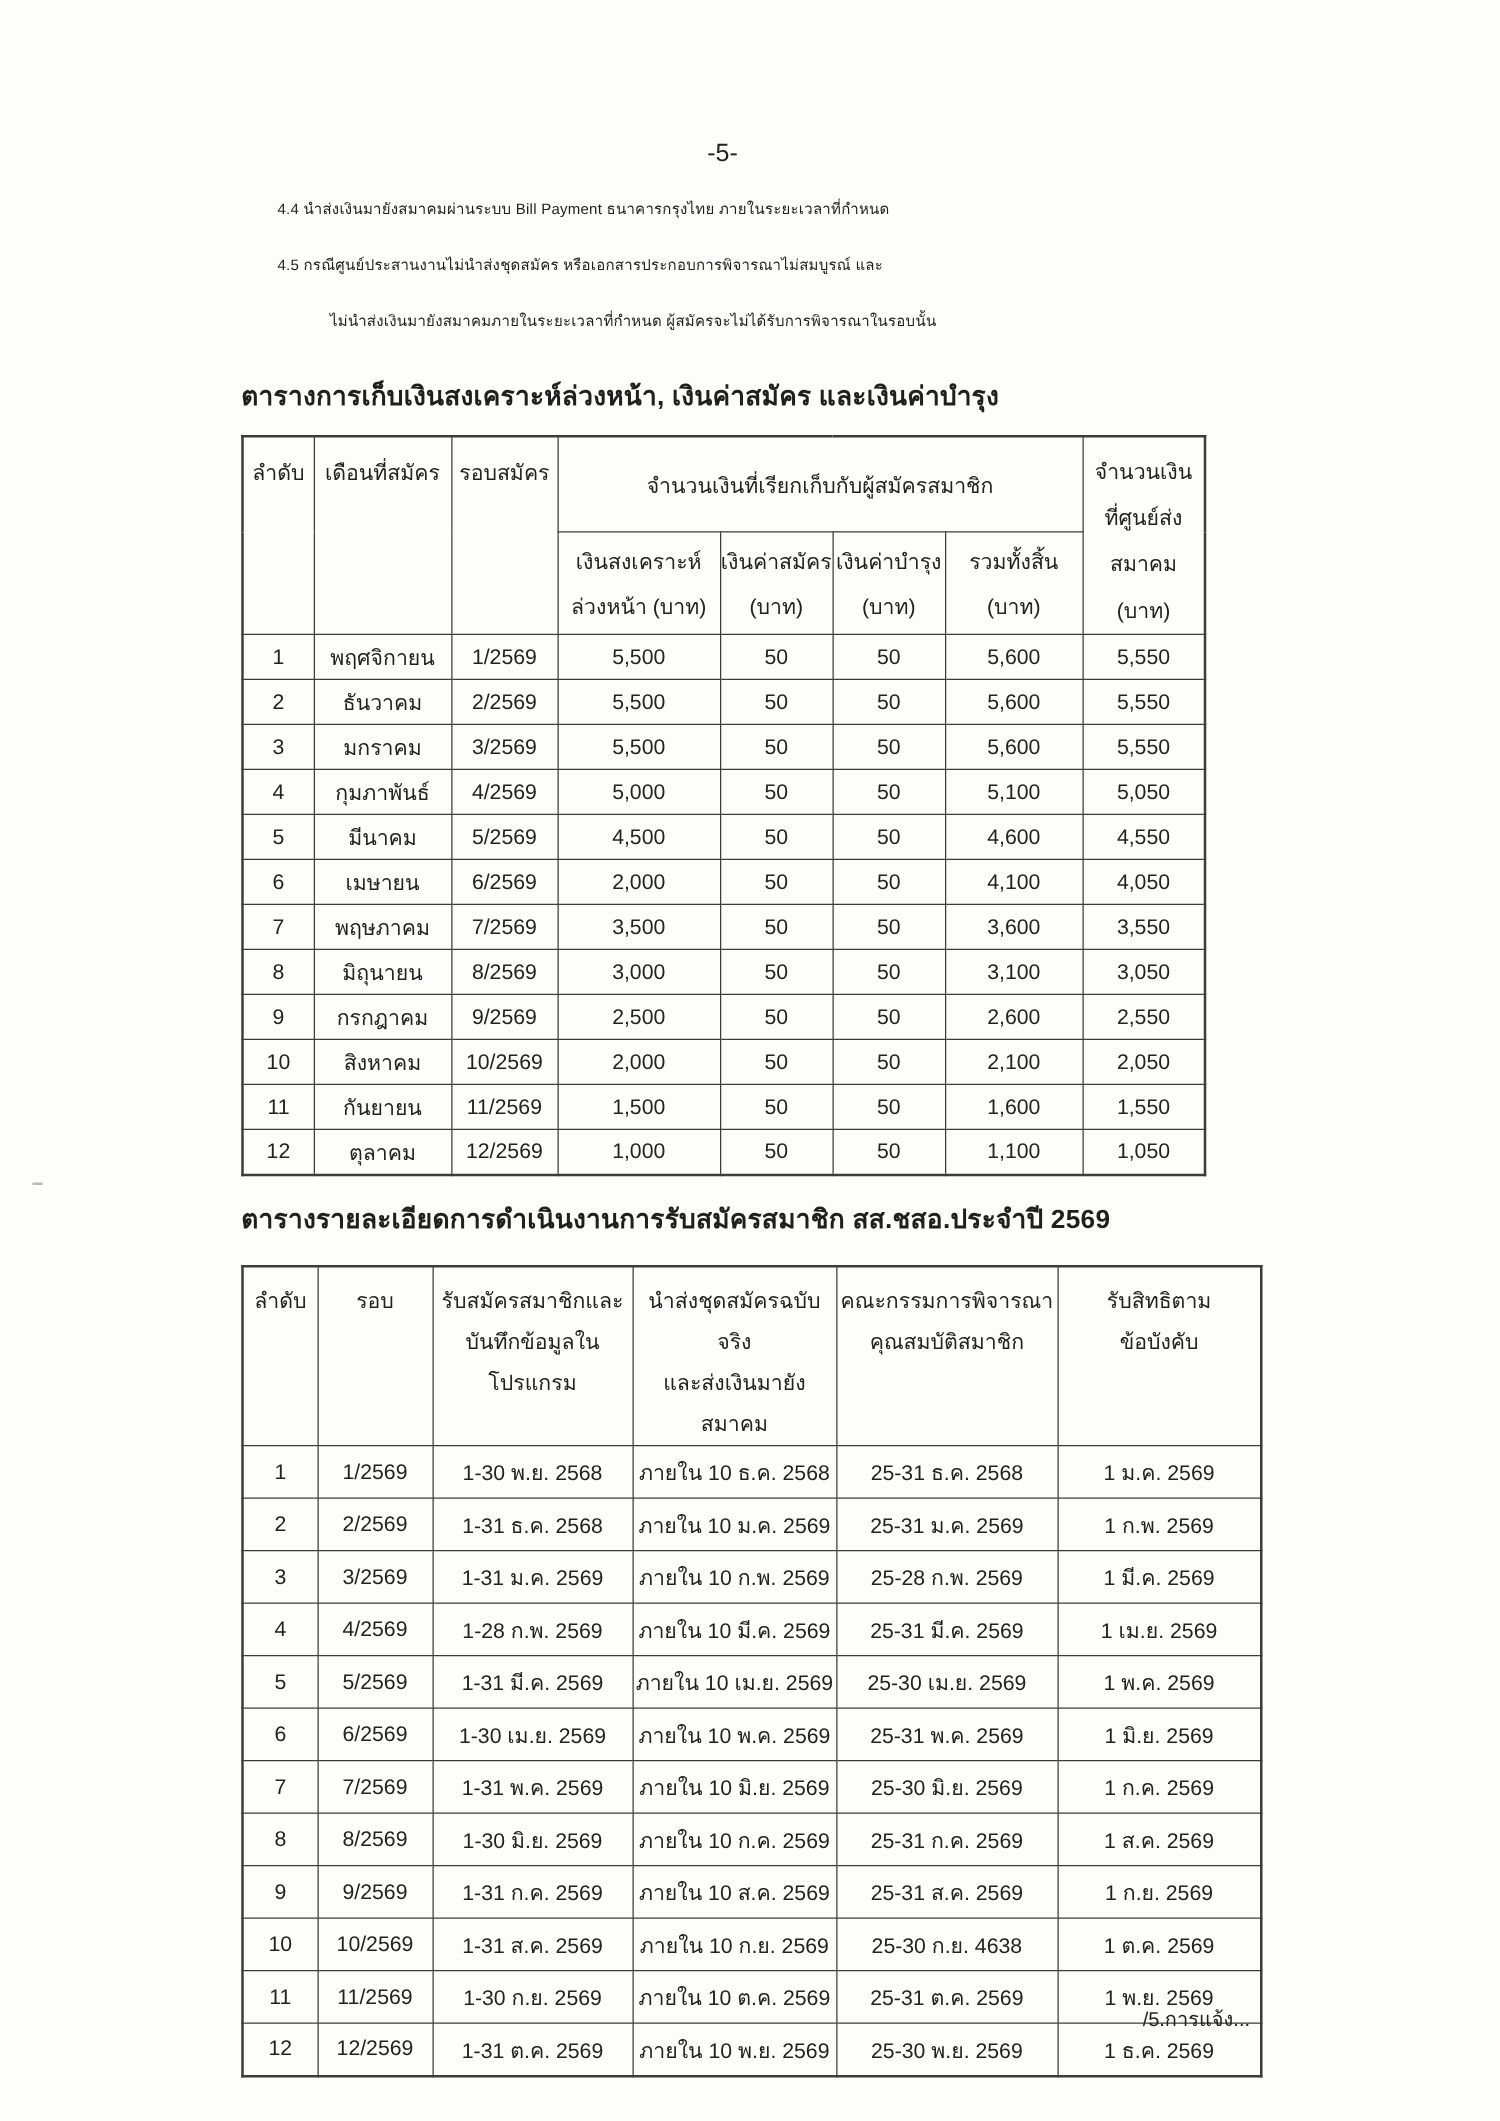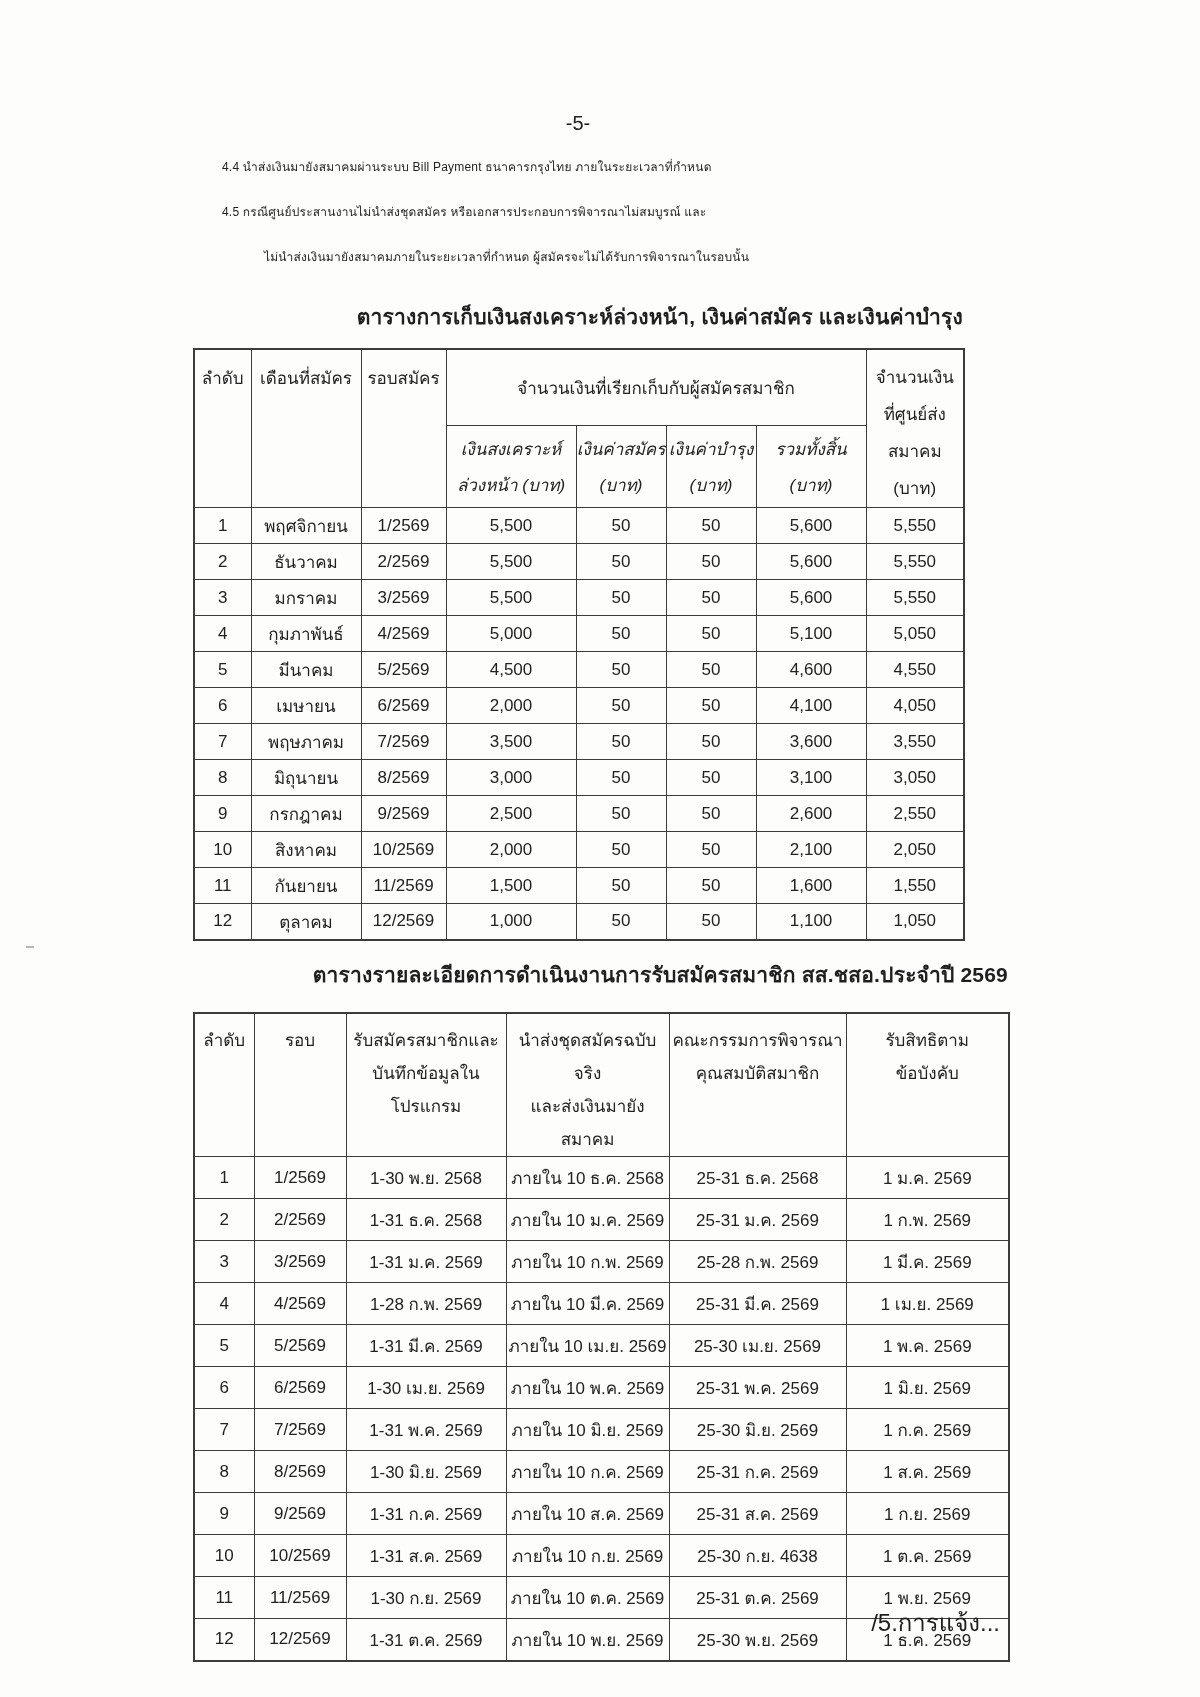--- a/index.html
+++ b/index.html
@@ -29,21 +29,21 @@
     white-space: nowrap;
     letter-spacing: 0.2px;
   }
   .p44 { top: 152px; left: 222px; }
   .p45a { top: 197px; left: 222px; }
   .p45b { top: 242px; left: 264px; }
   .tbl-title {
     position: absolute;
     font-size: 21px;
     font-weight: bold;
-    text-align: right;
+    text-align: left;
     letter-spacing: 0.2px;
   }
   .t1-title { top: 300px; left: 193px; width: 770px; }
   .t2-title { top: 958px; left: 193px; width: 815px; }
 
   table {
     position: absolute;
     border-collapse: collapse;
     table-layout: fixed;
     background: transparent;
@@ -54,36 +54,36 @@
     font-weight: normal;
     text-align: center;
     font-size: 17px;
     color: #222;
     overflow: hidden;
   }
   #table1 { top: 348px; left: 193px; width: 770px; border: 2px solid #3c3c3c; }
   #table2 { top: 1012px; left: 193px; width: 815px; border: 2px solid #3c3c3c; }
 
   #table1 thead tr.h1 { height: 74px; }
-  #table1 thead tr.h2 { height: 68px; font-style: italic; }
+  #table1 thead tr.h2 { height: 68px; }
   #table1 tbody tr { height: 36px; }
   #table1 th.vtop { vertical-align: top; padding-top: 14px; }
   #table1 th.group { vertical-align: middle; }
   #table1 th.money-center { vertical-align: top; padding-top: 9px; line-height: 37px; }
   #table1 th.sub { vertical-align: top; padding-top: 6px; line-height: 36px; }
 
   #table2 thead tr { height: 70px; }
   #table2 tbody tr { height: 42px; }
   #table2 th { vertical-align: top; padding-top: 10px; line-height: 33px; }
 
   .footer {
     position: absolute;
     top: 1603px;
     right: 200px;
-    font-size: 24px;
+    font-size: 16px;
   }
   .margin-mark {
     position: absolute;
     left: 26px; top: 946px;
     width: 8px; height: 2px;
     background: #b9b9b6;
   }
 </style>
 </head>
 <body>

